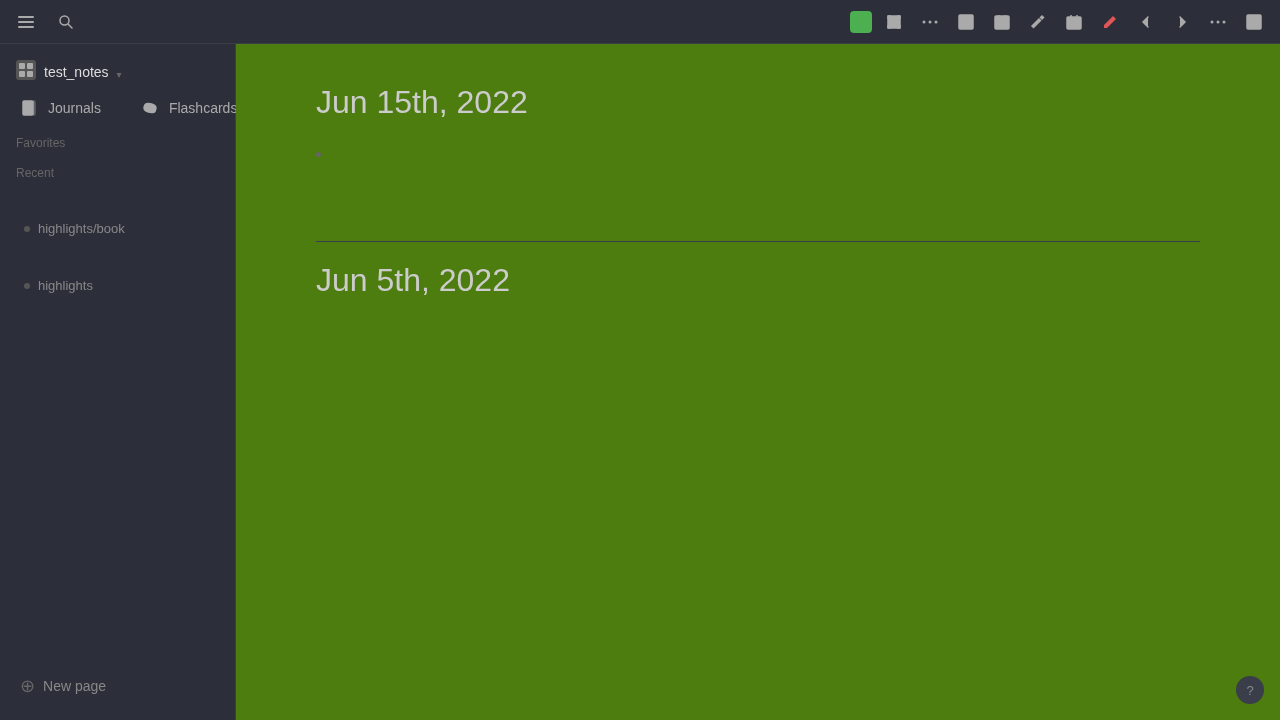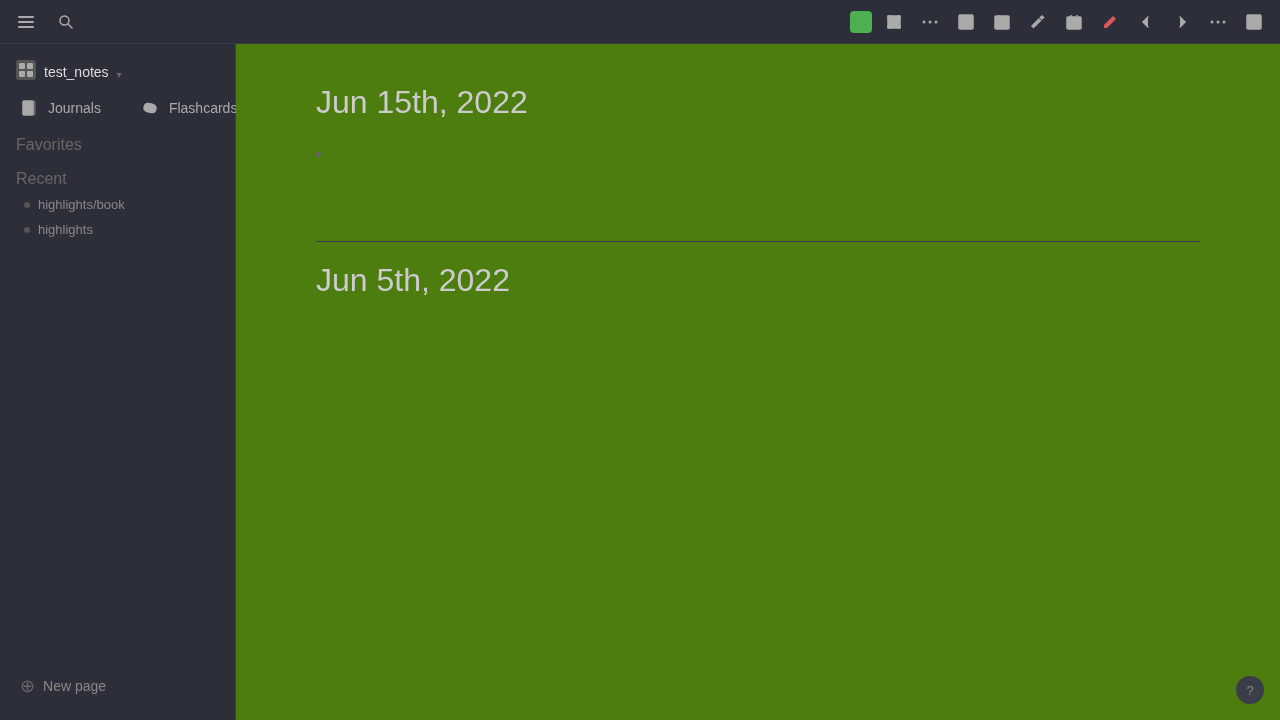--- a/index.html
+++ b/index.html
@@ -128,33 +128,34 @@
       width: 18px;
       height: 18px;
       display: flex;
       align-items: center;
       justify-content: center;
       flex-shrink: 0;
     }
 
     .sidebar-section-title {
       padding: 12px 16px 4px 16px;
-      font-size: 16px;
+      font-size: 12px;
       color: #666;
       text-transform: none;
     }
 
     .recent-item {
       display: flex;
       align-items: center;
       gap: 8px;
       padding: 5px 16px 5px 24px;
       cursor: pointer;
       font-size: 13px;
       color: #888;
+      margin-top: 32px;
     }
 
     .recent-dot {
       width: 6px;
       height: 6px;
       border-radius: 50%;
       background: #555;
       flex-shrink: 0;
     }
 

